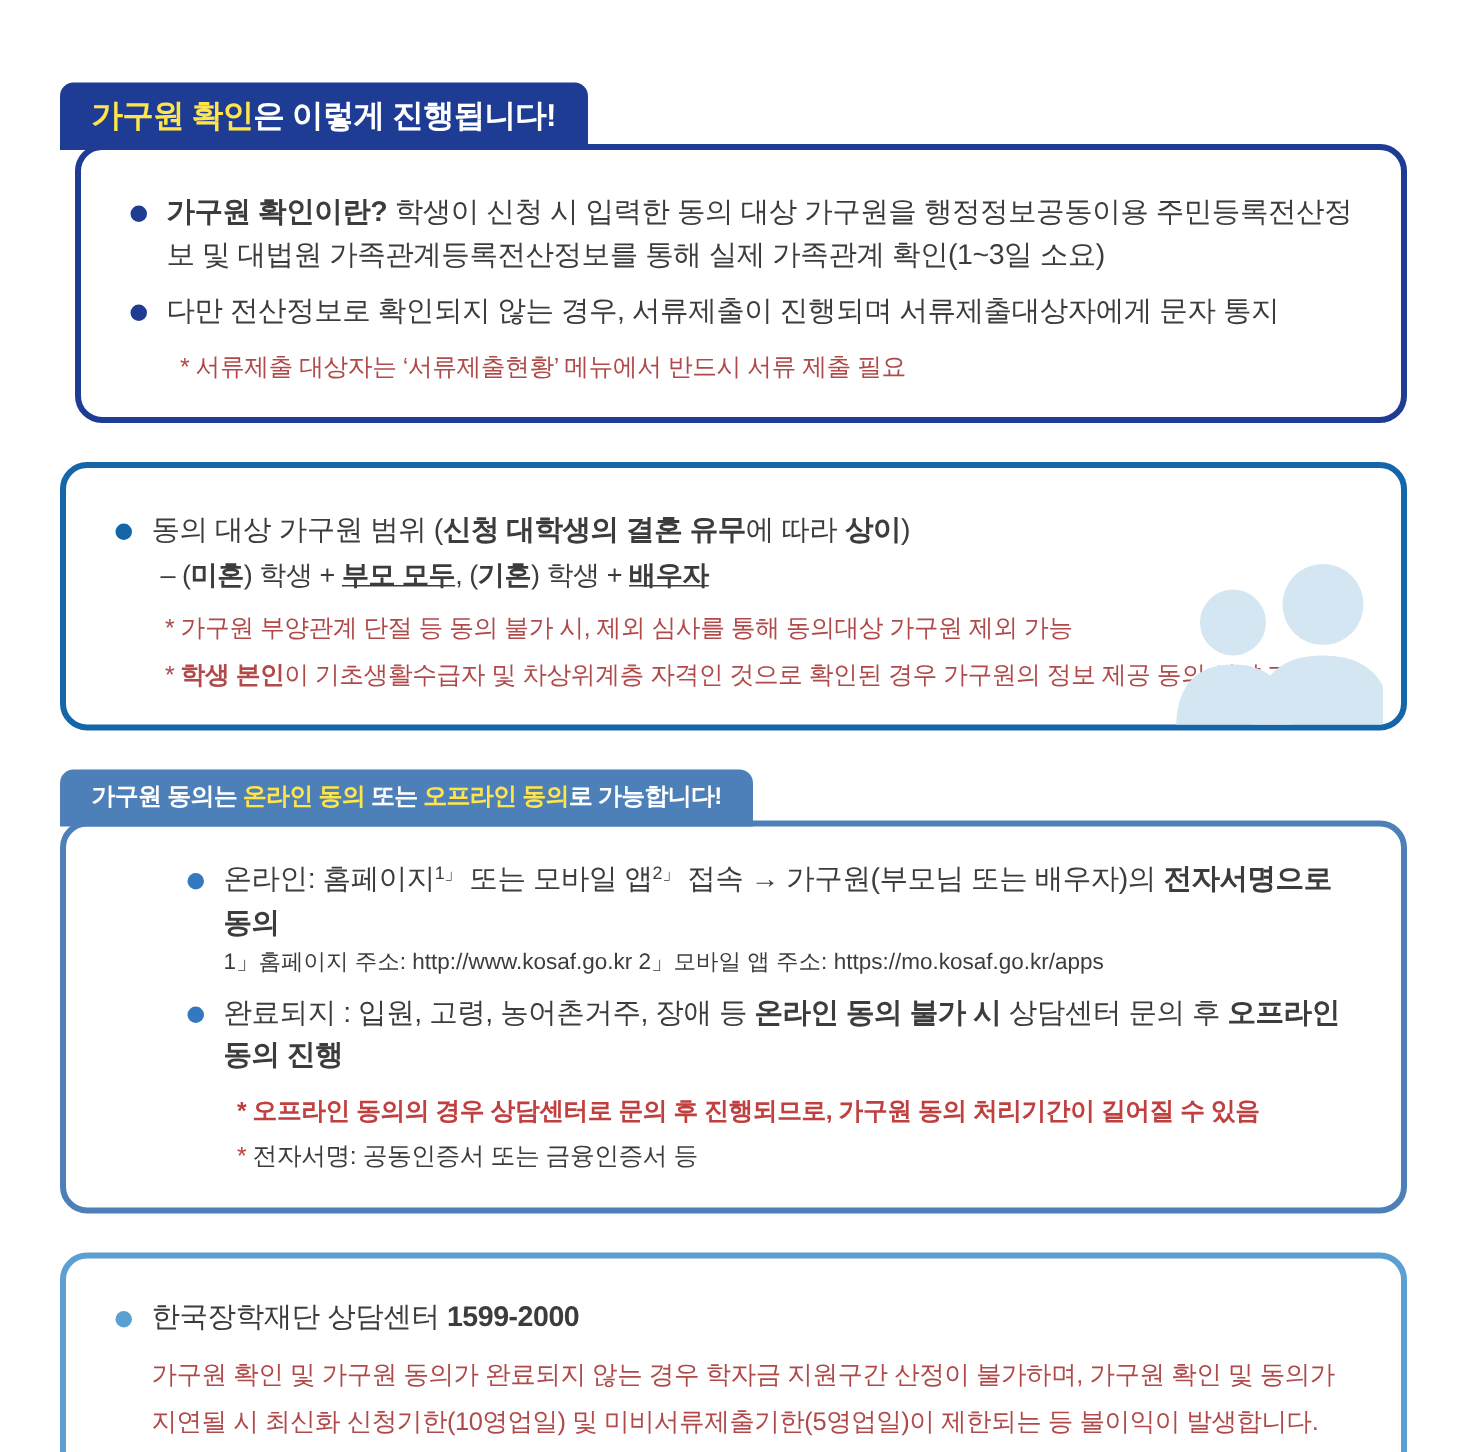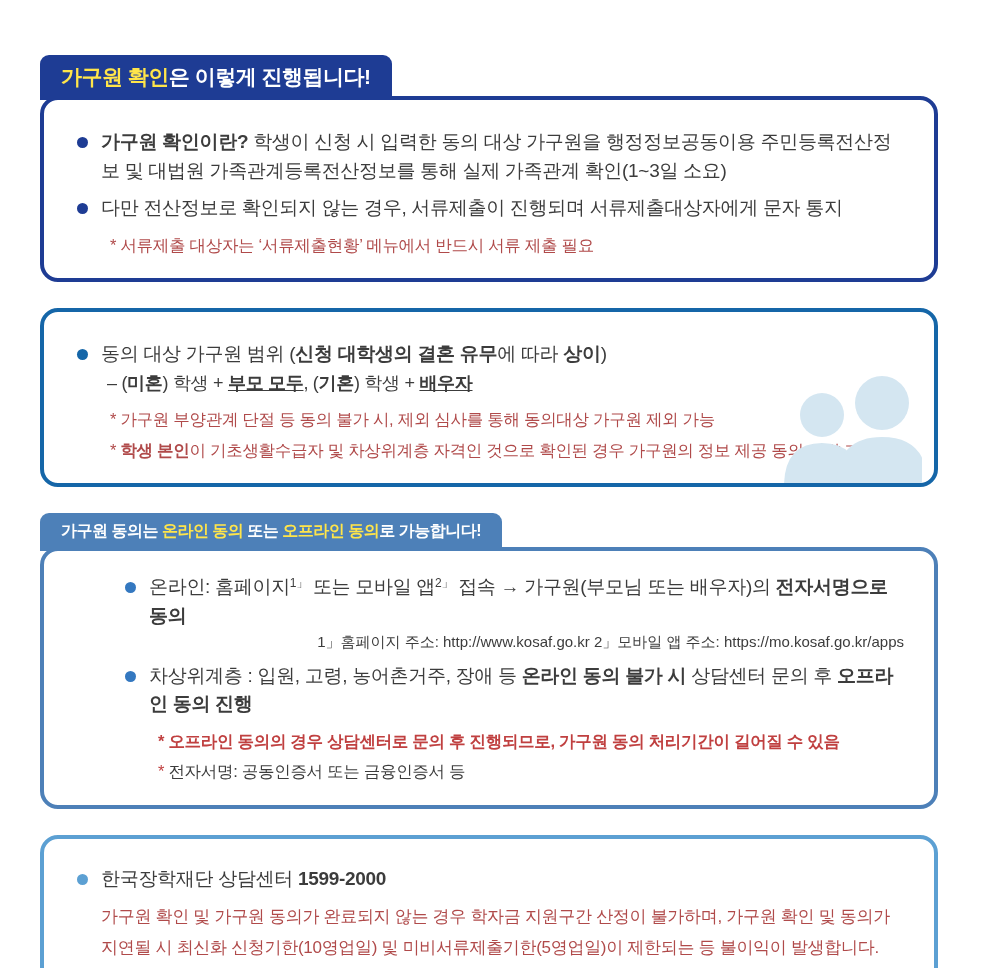--- a/index.html
+++ b/index.html
@@ -24,40 +24,40 @@
   .bar{
     position:relative;z-index:2;background:var(--bright_blue);
     color:#ffffff;font-weight:bold;font-size:20px;letter-spacing:-0.5px;
     padding:9px 22px 10px;border-radius:10px;margin-bottom:-10px;
   }
   .hl-yellow{color:var(--yellow);}
   .hl-green{color:var(--light_green);}
 
   
   .box{position:relative;border:4px solid;border-radius:18px;background:#ffffff;}
-  .sec1 .box{border-color:var(--navy);}
+  .sec1 .box{border-color:var(--navy);margin-left:10px;}
   .sec2 .box{border-color:var(--blue_border);overflow:hidden;}
   .sec3 .box{border-color:var(--steel_blue);}
   .sec4 .box{border-color:var(--sky_blue);}
   .box-inner{padding:28px 30px 20px 30px;}
   .sec3 .box-inner{padding-top:22px;margin-left:48px;}
   .sec4 .box-inner{padding-top:26px;padding-bottom:26px;}
 
   
   .bullet{position:relative;padding-left:27px;font-size:19px;line-height:1.5;margin-bottom:9px;letter-spacing:-0.3px;}
   .dot{position:absolute;left:3px;top:9px;width:11px;height:11px;border-radius:50%;}
   .sec1 .dot{background:var(--navy);}
   .sec2 .dot{background:var(--blue_border);}
   .sec3 .dot{background:var(--dot_blue);}
   .sec4 .dot{background:var(--sky_blue);}
 
   .b{font-weight:bold;}
   .ul{text-decoration:underline;}
   .sup{font-size:12px;vertical-align:6px;}
-  .subline{font-size:15px;line-height:1.45;margin-top:1px;letter-spacing:0;text-align:right;}
+  .subline{font-size:15px;line-height:1.45;margin-top:1px;letter-spacing:0;}
   .range-line{padding-left:6px;font-size:18px;margin-top:2px;}
 
   .note{color:var(--note_red);font-size:16.5px;line-height:1.6;padding-left:36px;margin-top:4px;letter-spacing:-0.3px;}
   .note-bold{font-weight:bold;color:var(--bold_red);}
   .note-dark{color:var(--body_text);}
   .note-dark .star{color:var(--bold_red);}
   .warn{color:var(--note_red);font-size:17px;line-height:1.8;padding-left:27px;margin-top:8px;letter-spacing:-0.3px;}
 
   .people{position:absolute;right:12px;bottom:-4px;z-index:1;}
 </style>
@@ -113,21 +113,21 @@
     <div class="tab"><span>가구원 동의는 </span><span class="hl-yellow">온라인 동의</span><span> 또는 </span><span class="hl-yellow">오프라인 동의</span><span>로 가능합니다!</span></div>
     <div class="box">
       <div class="box-inner">
         <div class="bullet">
           <span class="dot"></span>
           <span>온라인: 홈페이지</span><span class="sup">1」</span><span> 또는 모바일 앱</span><span class="sup">2」</span><span> 접속 → 가구원(부모님 또는 배우자)의 </span><span class="b">전자서명으로 동의</span>
           <div class="subline">1」홈페이지 주소: http://www.kosaf.go.kr   2」모바일 앱 주소: https://mo.kosaf.go.kr/apps</div>
         </div>
         <div class="bullet">
           <span class="dot"></span>
-          <span>차상위계층 : 입원, 고령, 농어촌거주, 장애 등 </span><span class="b">온라인 동의 불가 시</span><span> 상담센터 문의 후 </span><span class="b">오프라인 동의 진행</span>
+          <span>완료되지 : 입원, 고령, 농어촌거주, 장애 등 </span><span class="b">온라인 동의 불가 시</span><span> 상담센터 문의 후 </span><span class="b">오프라인 동의 진행</span>
         </div>
         <div class="note note-bold">* 오프라인 동의의 경우 상담센터로 문의 후 진행되므로, 가구원 동의 처리기간이 길어질 수 있음</div>
         <div class="note note-dark">
           <span class="star">*</span><span> 전자서명: 공동인증서 또는 금융인증서 등</span>
         </div>
       </div>
     </div>
   </section>
 
   <section class="sec sec4">

